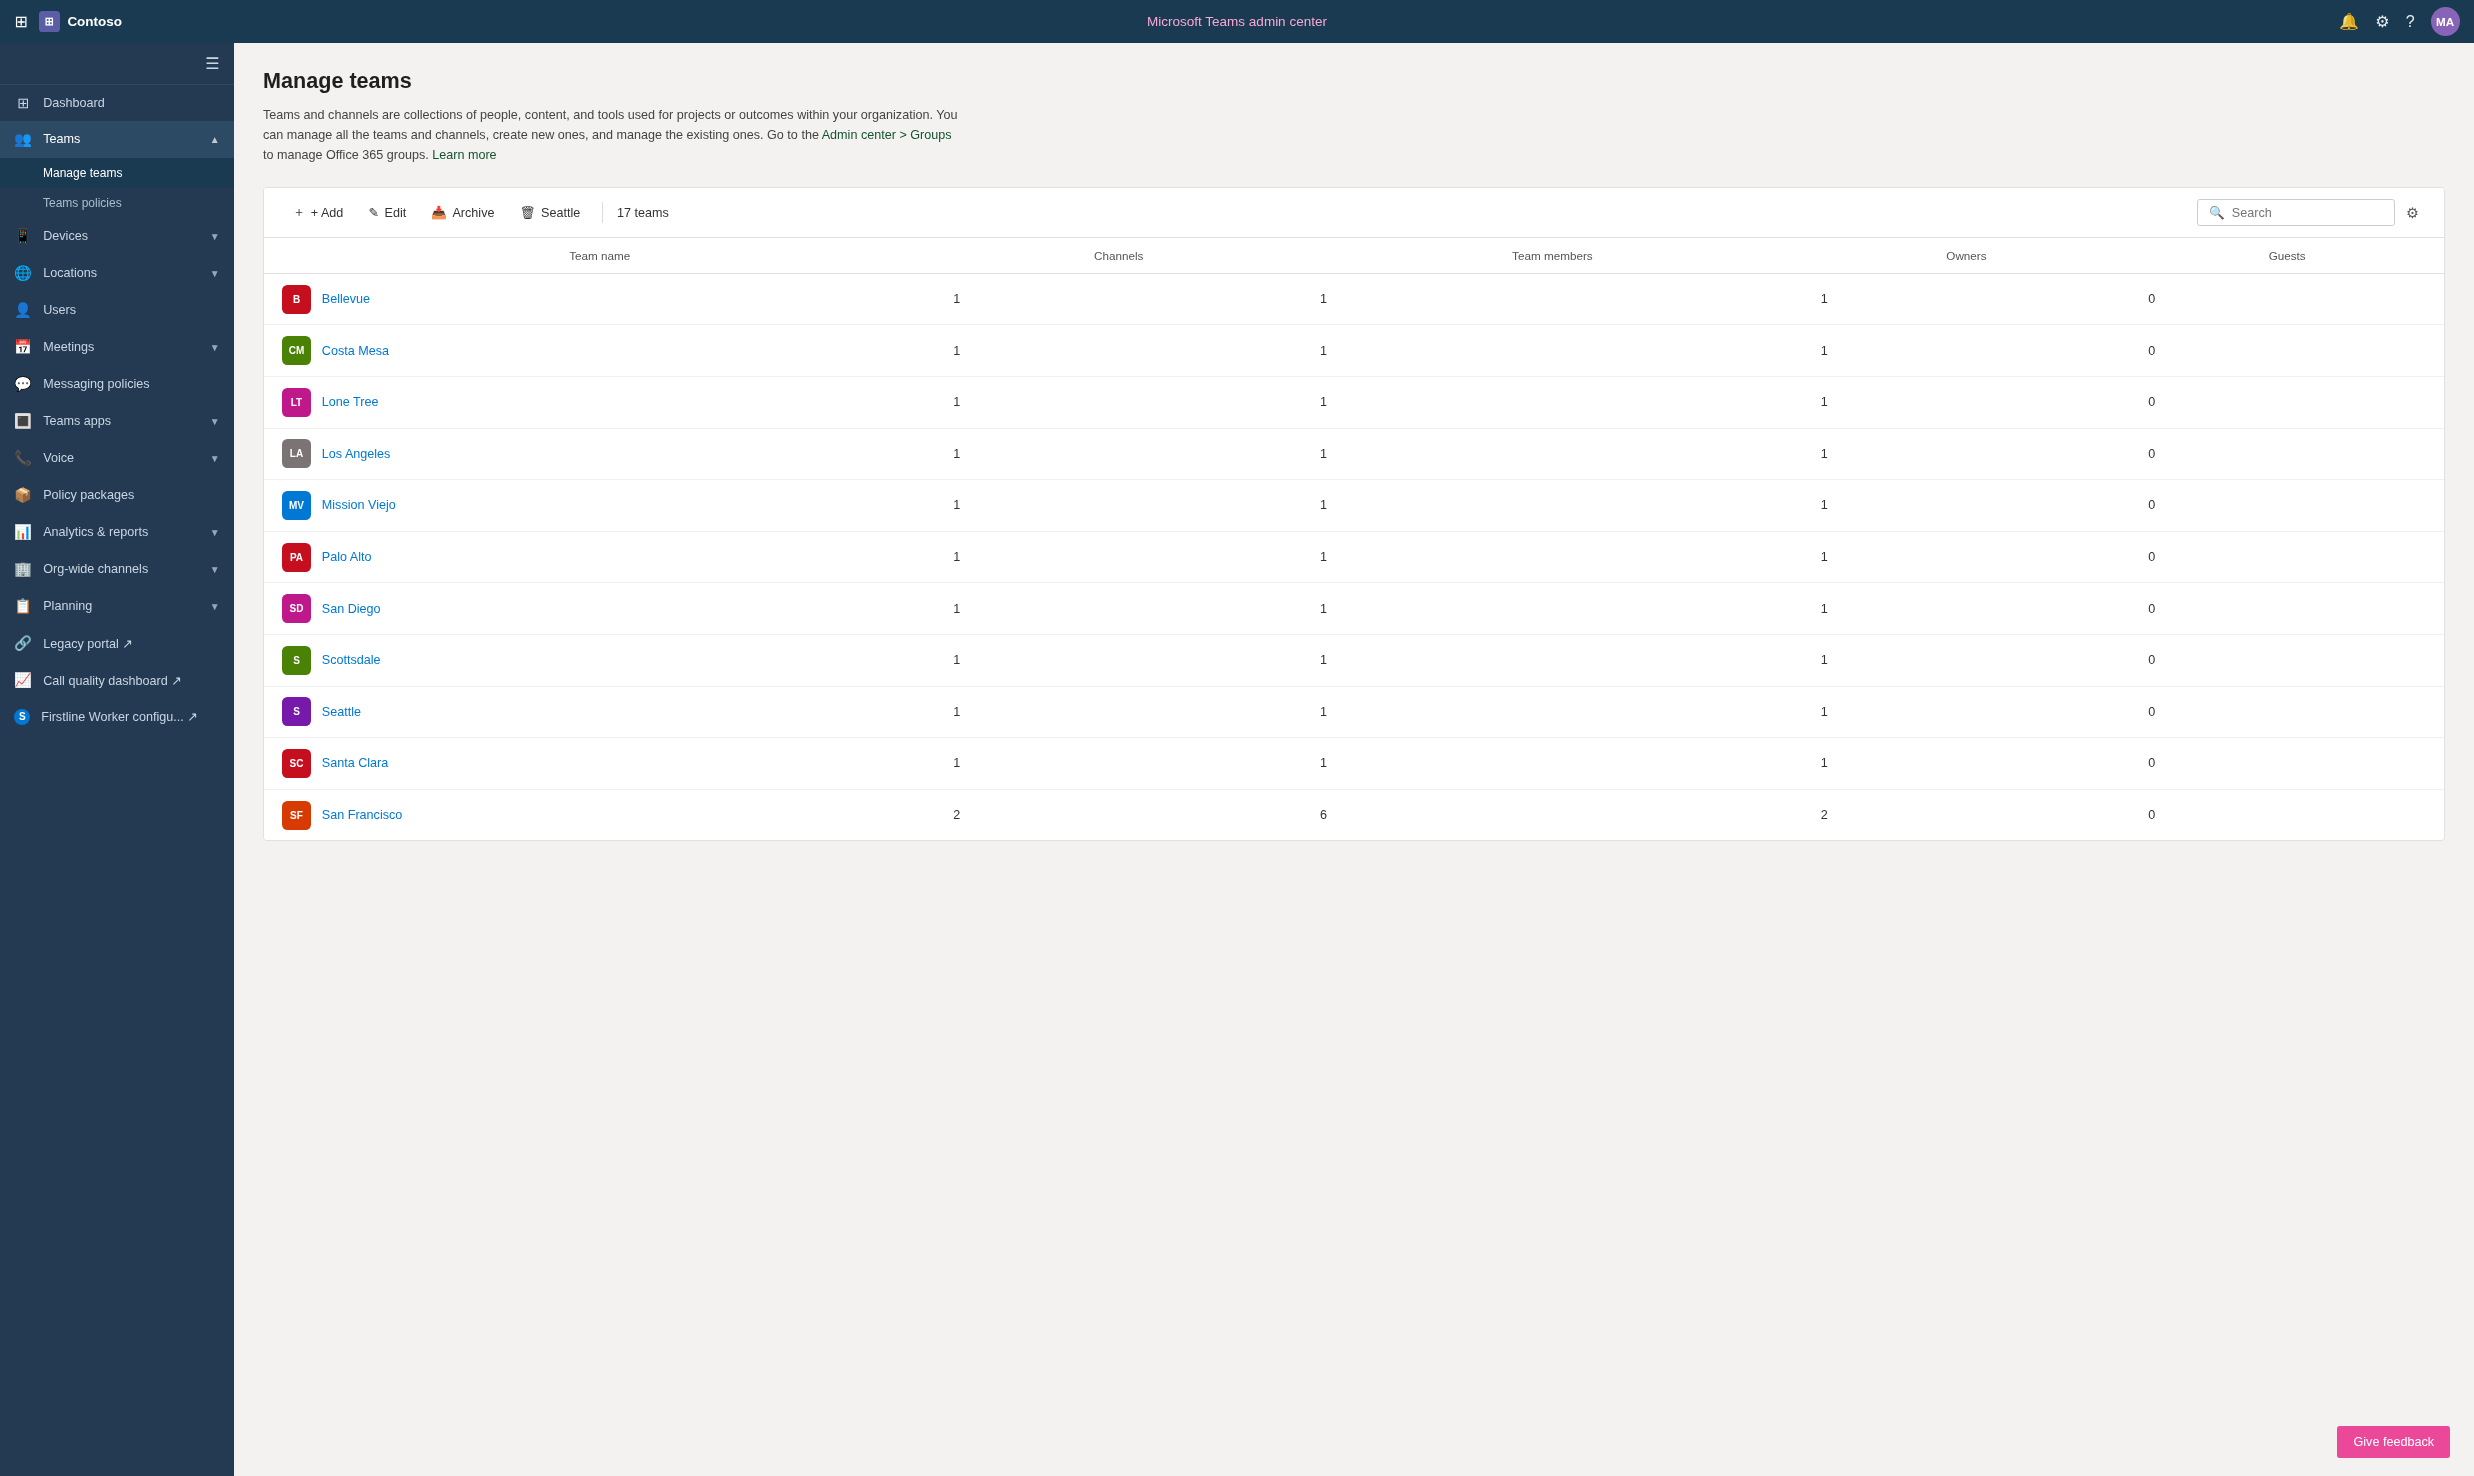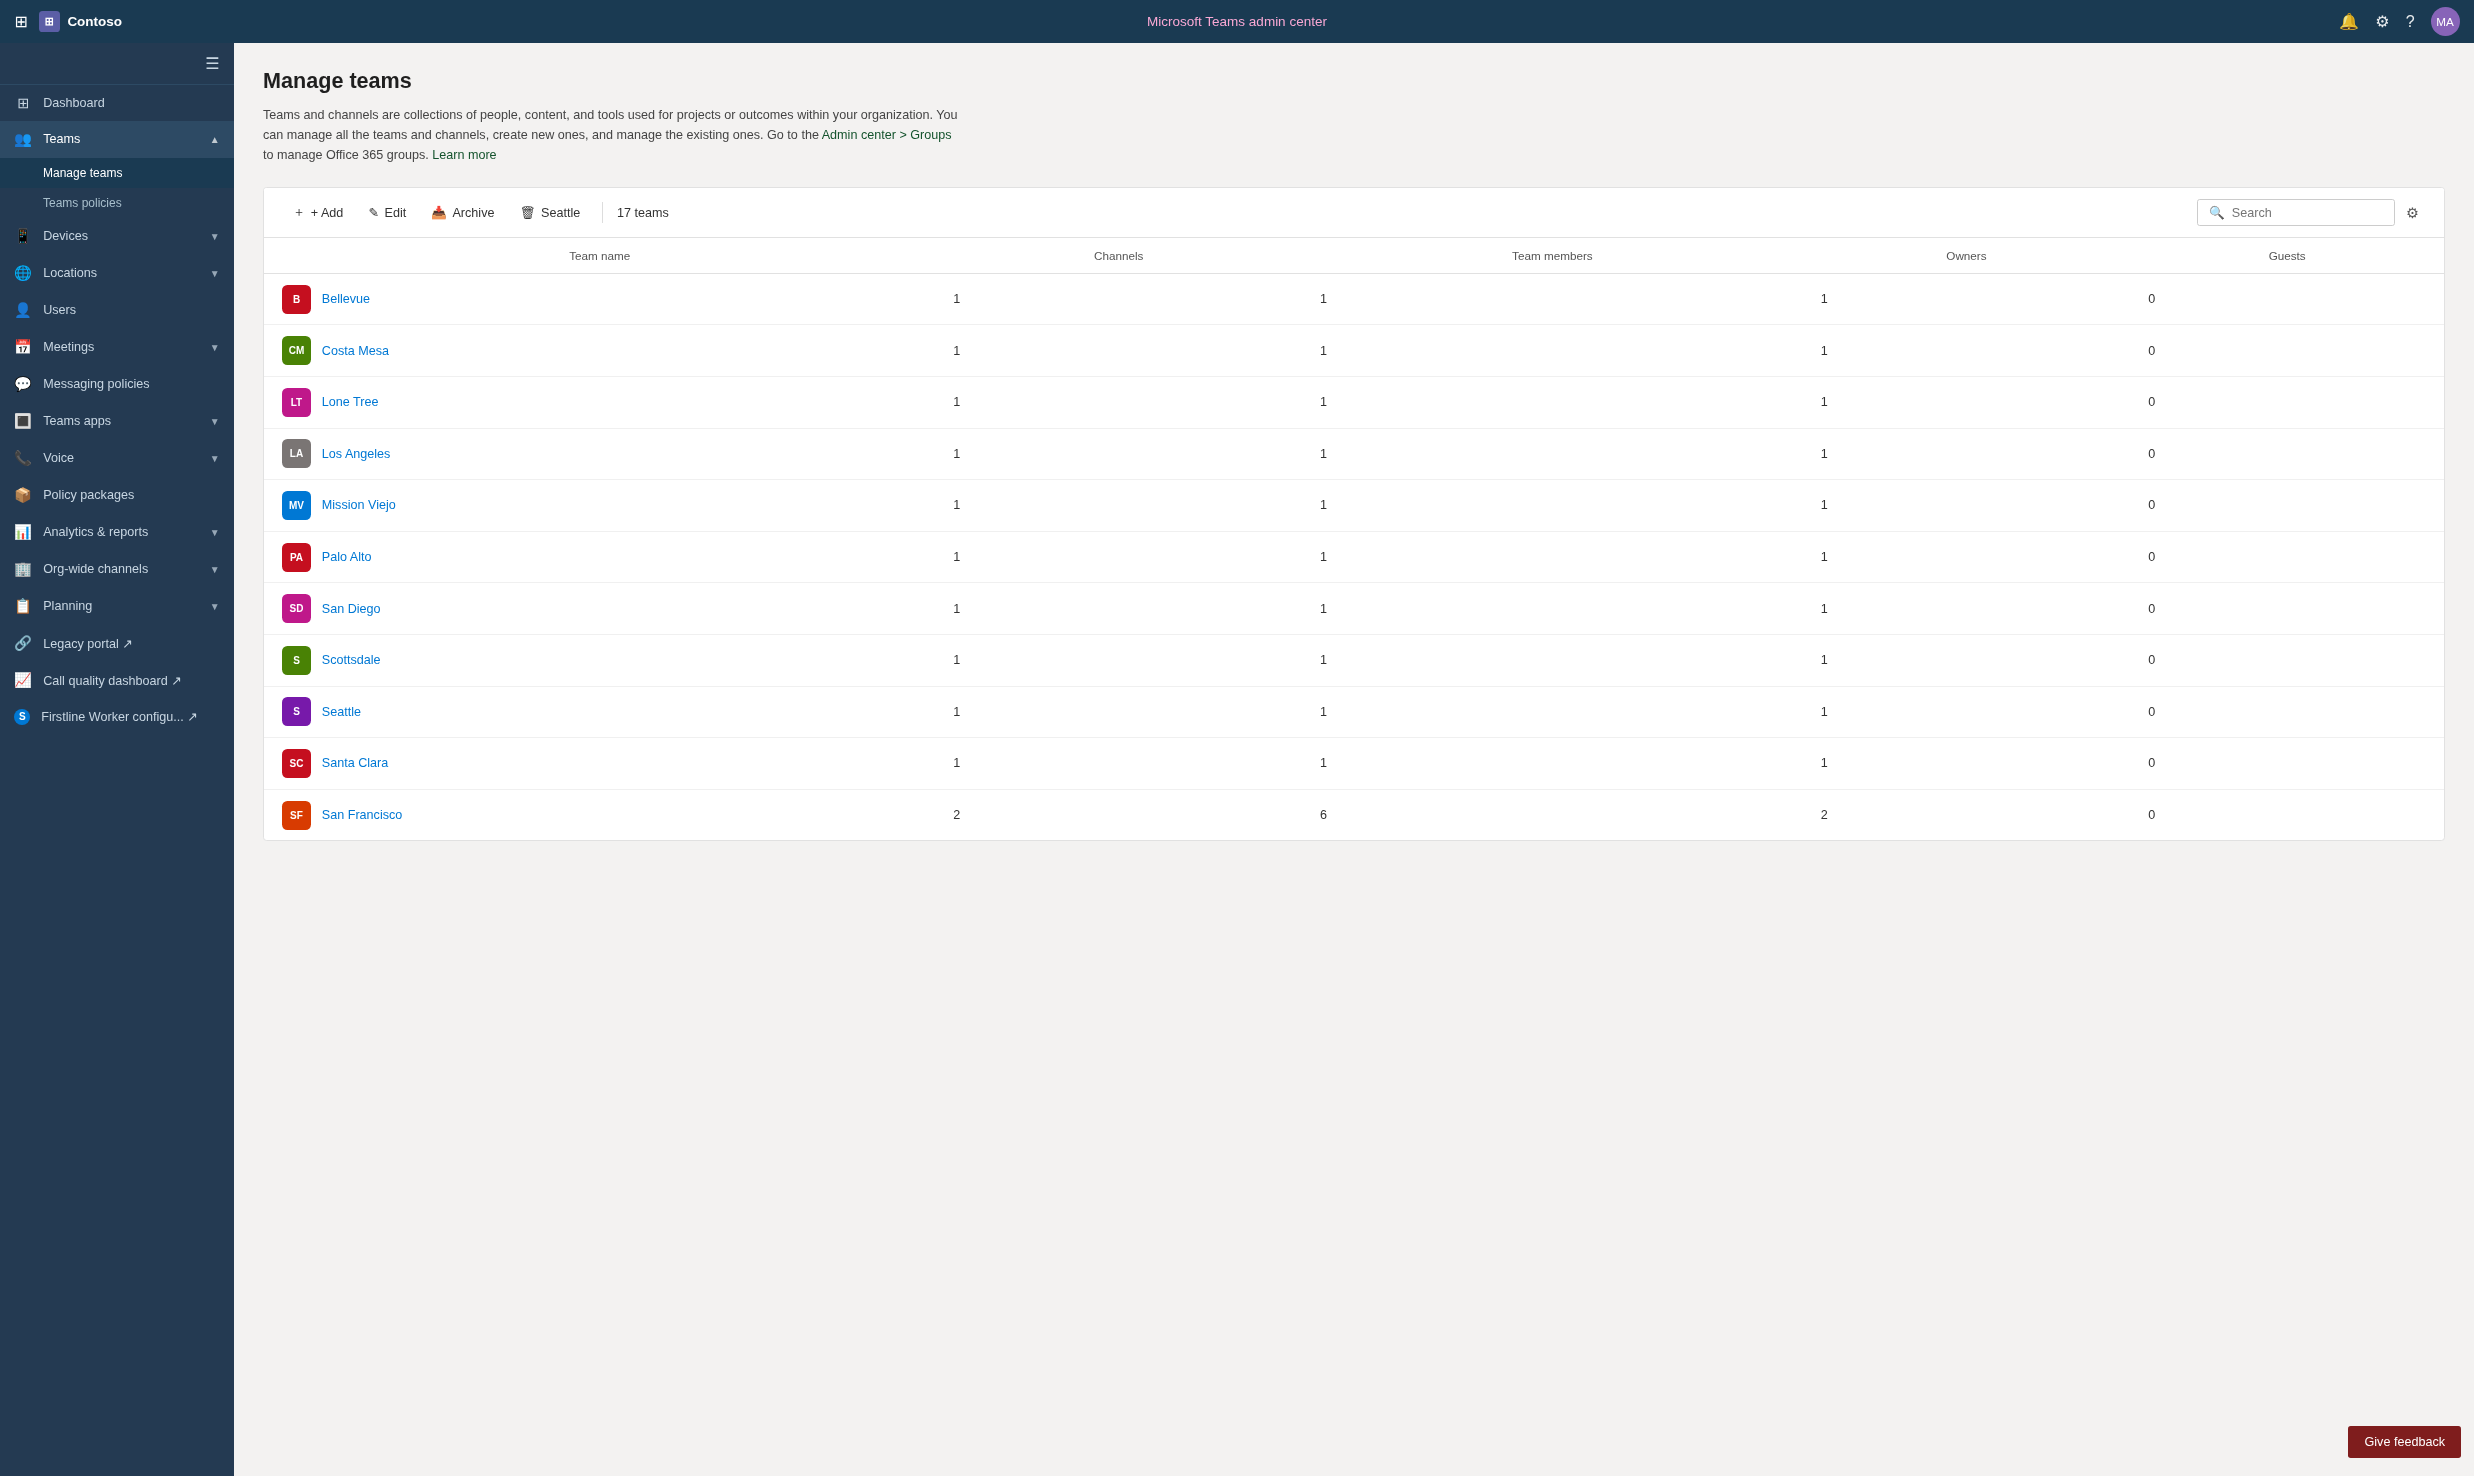--- a/index.html
+++ b/index.html
@@ -17,21 +17,21 @@
     .brand-logo {
       width: 21.6px; height: 21.6px; background: #5b5ea6;
       border-radius: 3.6px; display: flex; align-items: center; justify-content: center;
       color: #fff; font-size: 10.8px; font-weight: 700;
     }
     .top-header-title { color: #f9a8d4; font-size: 13.5px; font-weight: 400; position: absolute; left: 50%; transform: translateX(-50%); }
     .top-header-right { display: flex; align-items: center; gap: 16px; }
     .header-icon { color: #fff; font-size: 16px; cursor: pointer; opacity: 0.9; }
     .avatar {
       width: 29px; height: 29px; border-radius: 50%;
-      background: #8764b8; color: #fff; font-size: 11.7px; font-weight: 400;
+      background: #8764b8; color: #fff; font-size: 11.7px; font-weight: 700;
       display: flex; align-items: center; justify-content: center; cursor: pointer;
     }
 
     
     .sidebar {
       position: fixed; top: 43px; left: 0; bottom: 0;
       width: 234px; background: #243a52; overflow-y: auto;
       display: flex; flex-direction: column;
     }
     .sidebar::-webkit-scrollbar { width: 3.6px; }
@@ -120,22 +120,22 @@
     .team-cell { display: flex; align-items: center; gap: 10.8px; }
     .team-avatar {
       width: 29px; height: 29px; border-radius: 5.4px;
       display: flex; align-items: center; justify-content: center;
       color: #fff; font-size: 10px; font-weight: 700; flex-shrink: 0;
     }
     .team-name-link { color: #0078d4; text-decoration: none; font-size: 12.6px; }
 
     
     .feedback-btn {
-      position: fixed; bottom: 18px; right: 13px;
-      background: #7f1d1d; color: #fff; border: none; cursor: pointer;
+      position: fixed; bottom: 18px; right: 24px;
+      background: #ec4899; color: #fff; border: none; cursor: pointer;
       padding: 9px 16px; font-size: 12.6px; border-radius: 2.7px;
     }
   </style>
 </head>
 <body>
 
 <div class="top-header">
   <div class="top-header-left">
     <span class="waffle-icon">⊞</span>
     <div class="brand">

